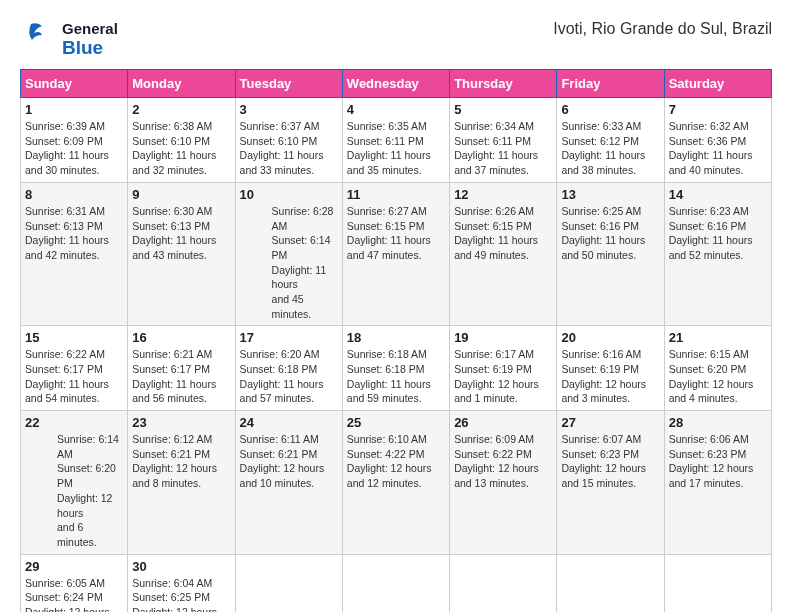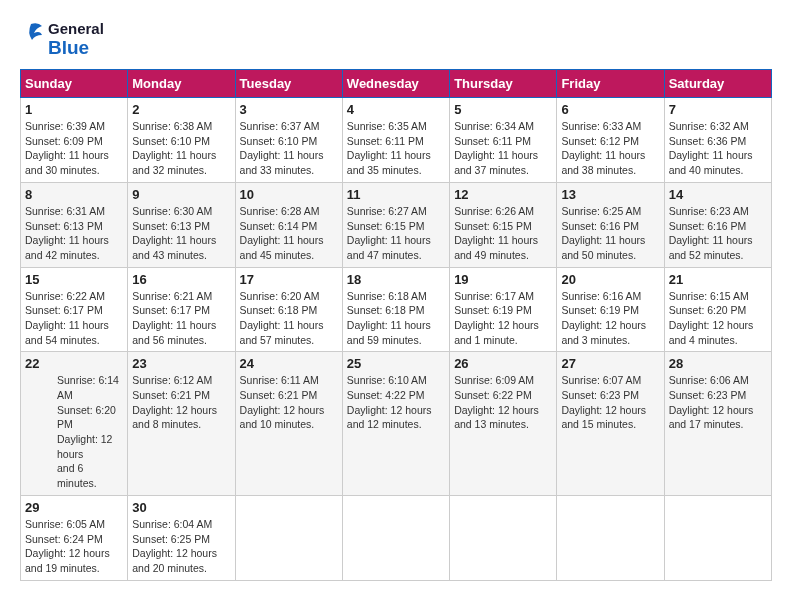--- a/index.html
+++ b/index.html
@@ -27,21 +27,21 @@
     .location {
       font-size: 16px;
       color: #333;
     }
     .calendar {
       width: 100%;
       border-collapse: collapse;
       font-size: 11px;
     }
     .calendar th {
-      background: #be185d;
+      background: #ec4899;
       color: #fff;
       padding: 6px 4px;
       text-align: left;
       font-size: 13px;
       font-weight: bold;
       border: 1px solid #1565c0;
     }
     .calendar td {
       border: 1px solid #ccc;
       vertical-align: top;
@@ -74,27 +74,28 @@
   </style>
 </head>
 <body>
 
 <div class="header">
   <div class="logo-wrapper">
   <div style="display:flex;align-items:center;">
     <svg width="22" height="36" viewBox="0 0 22 36">
       <path d="M11 2 Q18 0 22 4 Q16 6 14 11 Q20 8 22 13 Q15 13 12 18 Q7 11 11 2Z" fill="#1565c0"></path>
     </svg>
-    <div style="margin-left:6px;">
+    <div style="margin-left:20px;">
       <div style="font-size:15px;font-weight:bold;color:#1a1a2e;line-height:1.15;">General</div>
       <div style="font-size:19px;font-weight:bold;color:#1565c0;line-height:1.15;">Blue</div>
     </div>
   </div>
 </div>
   <div class="title-section">
+    <div class="location">Ivoti, Rio Grande do Sul, Brazil</div>
   </div>
 </div>
 
 <table class="calendar">
   <thead>
     <tr>
     <th>Sunday</th>
         <th>Monday</th>
         <th>Tuesday</th>
         <th>Wednesday</th>
@@ -165,21 +166,21 @@
         </td>
         <td>
           <span class="day-num">9</span>
           <div class="day-info" style="white-space: pre-line;">Sunrise: 6:30 AM
 Sunset: 6:13 PM
 Daylight: 11 hours
 and 43 minutes.</div>
         </td>
         <td>
           <span class="day-num">10</span>
-          <div class="day-info" style="white-space: pre-line;">Sunrise: 6:28 AM
+          <div class="day-info" style="white-space: pre-line; margin-left: 32px;">Sunrise: 6:28 AM
 Sunset: 6:14 PM
 Daylight: 11 hours
 and 45 minutes.</div>
         </td>
         <td>
           <span class="day-num">11</span>
           <div class="day-info" style="white-space: pre-line;">Sunrise: 6:27 AM
 Sunset: 6:15 PM
 Daylight: 11 hours
 and 47 minutes.</div>

